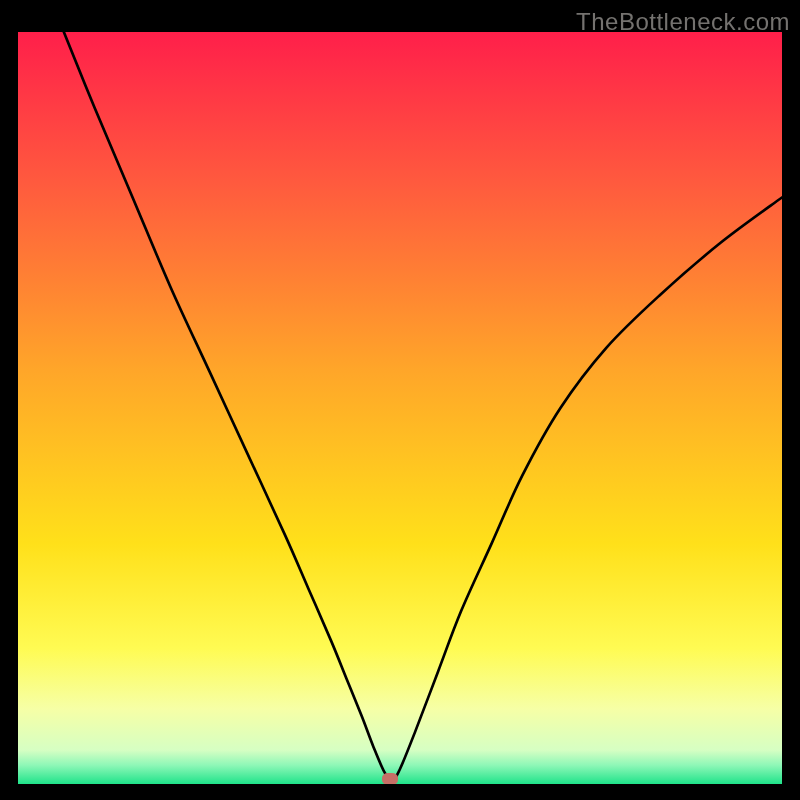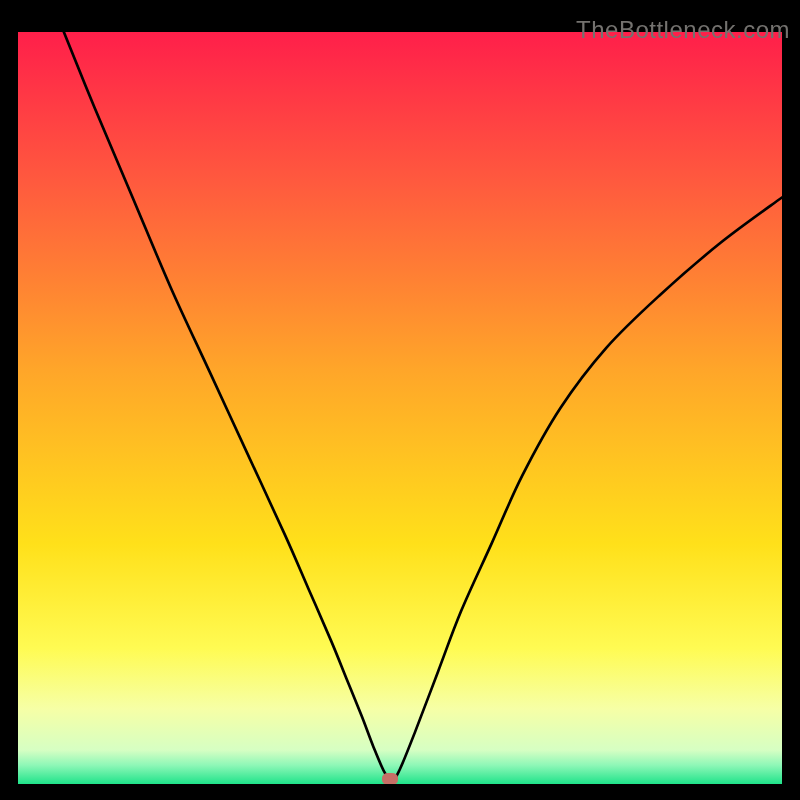--- a/index.html
+++ b/index.html
@@ -11,21 +11,21 @@
     overflow: hidden;
   }
   .frame {
     position: relative;
     width: 800px;
     height: 800px;
     background: #000;
   }
   .watermark {
     position: absolute;
-    top: 16px;
+    top: 8px;
     right: 10px;
     font-family: Arial, Helvetica, sans-serif;
     font-size: 24px;
     font-weight: 500;
     color: #74726f;
     letter-spacing: 0.5px;
     z-index: 10;
   }
   .plot {
     position: absolute;

